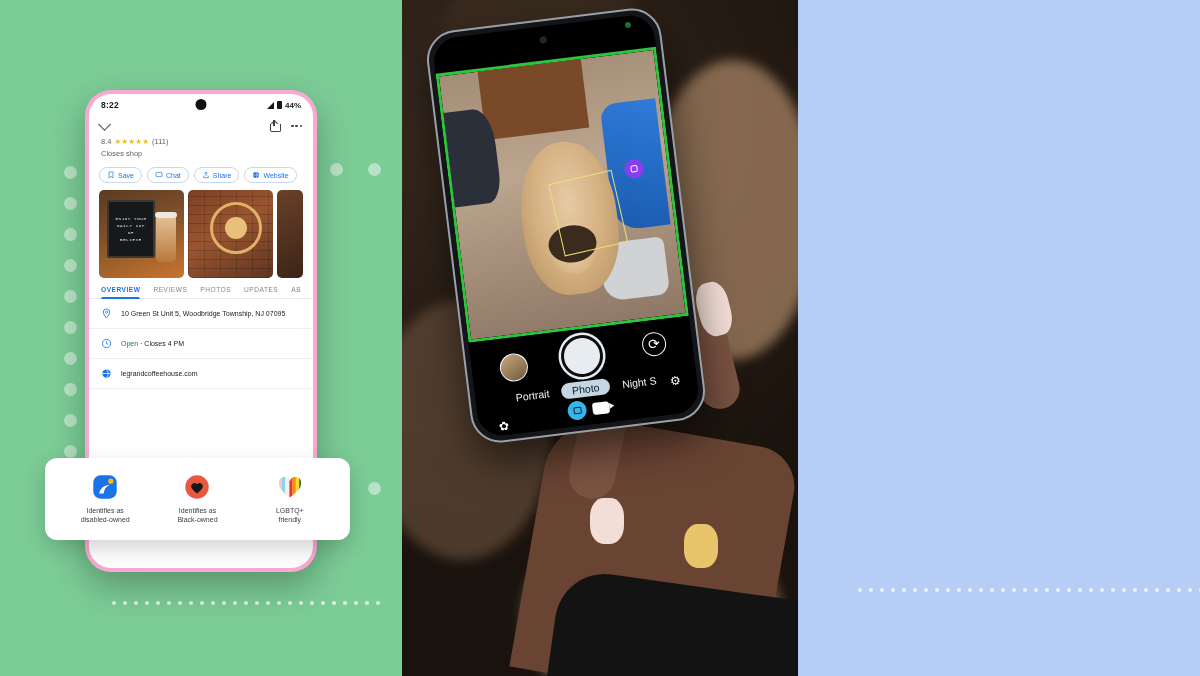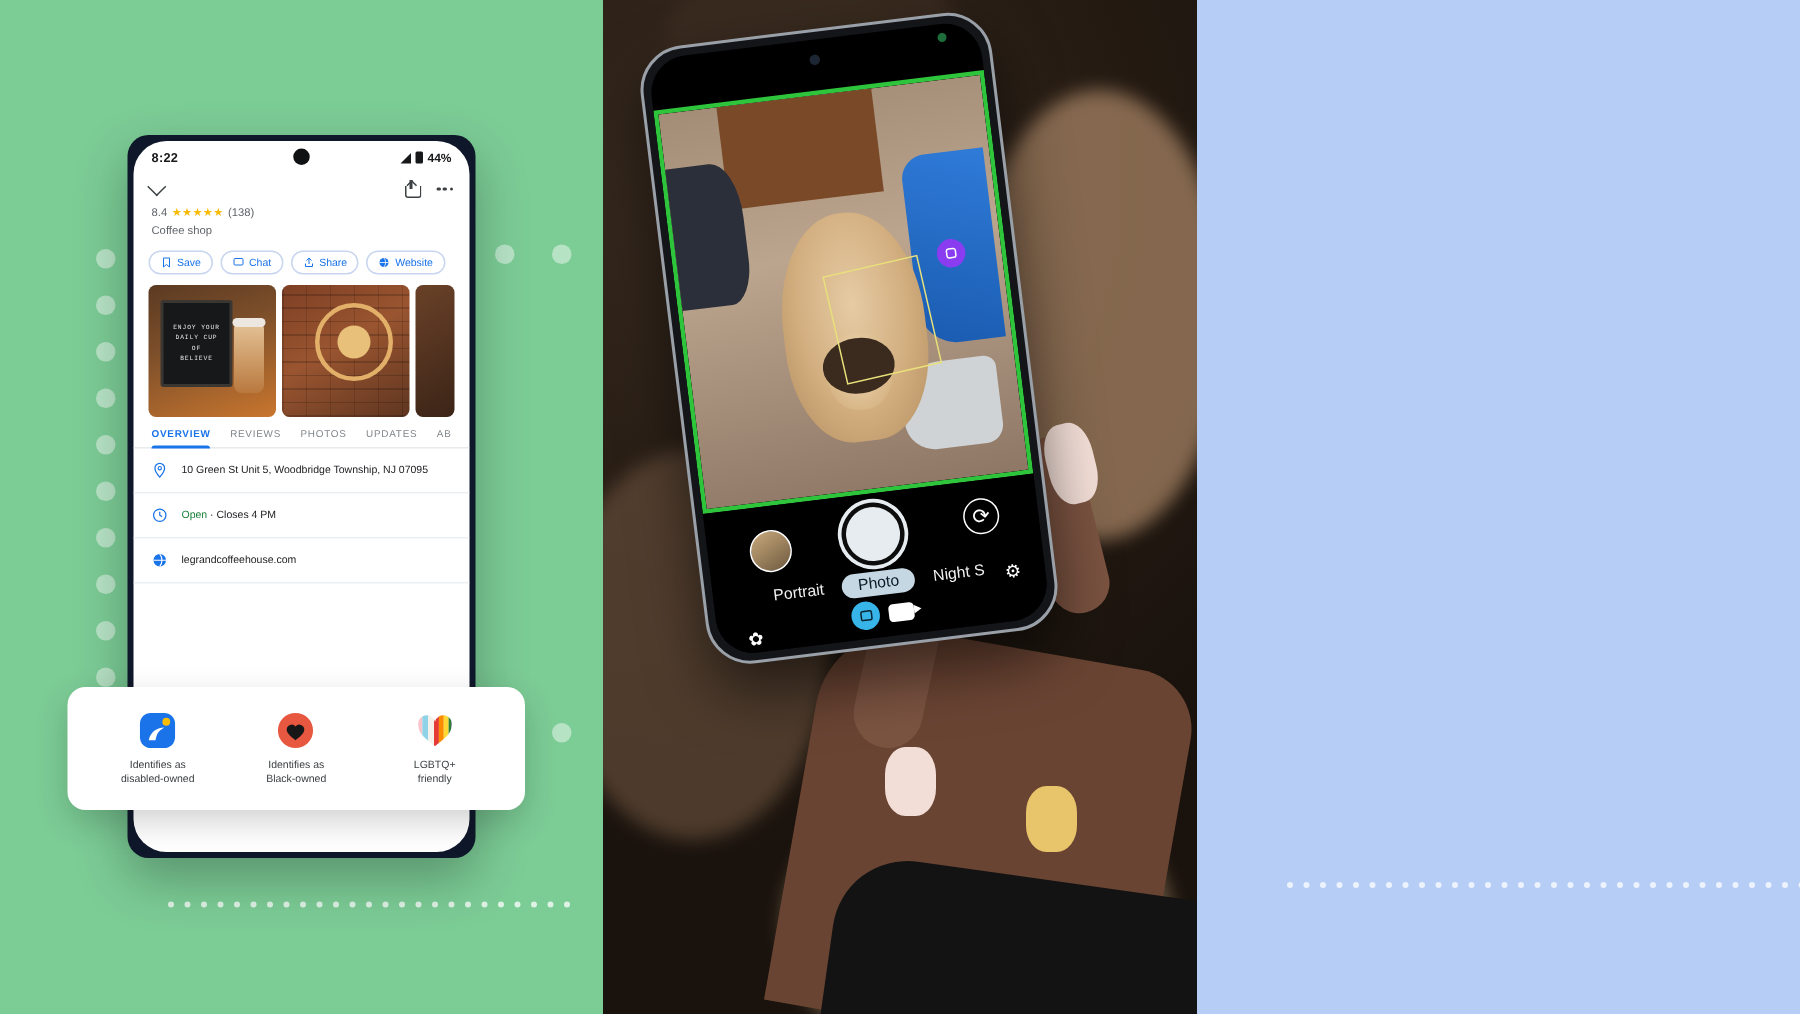--- a/index.html
+++ b/index.html
@@ -19,21 +19,21 @@
   
   .dot-col { position: absolute; display: flex; flex-direction: column; gap: 18px; }
   .dot-col .d { width: 13px; height: 13px; border-radius: 50%; background: rgba(255,255,255,.45); }
   .dot-row { position: absolute; display: flex; }
   .dot-row .d { width: 13px; height: 13px; border-radius: 50%; background: rgba(255,255,255,.45); margin-right: 25px; }
   .dot-line { position: absolute; display: flex; }
   .dot-line .d { width: 4px; height: 4px; border-radius: 50%; background: rgba(255,255,255,.75); margin-right: 7px; }
 
   
   .phone {
-    position: absolute; background: #0f172a; border-radius: 14px;
+    position: absolute; background: #f9a8d4; border-radius: 26px;
     box-shadow: 0 14px 34px rgba(0,0,0,.28);
     padding: 4px;
   }
   .screen { width: 100%; height: 100%; background: #fff; border-radius: 22px; overflow: hidden; position: relative; }
 
   
   #phone-maps { left: 85px; top: 90px; width: 232px; height: 482px; }
   #phone-maps .screen { display: flex; flex-direction: column; }
   .statusbar { height: 22px; display: flex; align-items: center; justify-content: space-between;
     padding: 0 12px; font-size: 8.5px; color: #17181a; position: relative; flex: none; }
@@ -252,23 +252,23 @@
                 <span></span>
                 <span></span>
                 <span></span>
               </div>
           </div>
         </div>
 
         <div class="rating-row">
           <span>8.4</span>
           <span class="stars">★★★★★</span>
-          <span>(138)</span>
-        </div>
-        <div class="biz-cat">Coffee shop</div>
+          <span>(111)</span>
+        </div>
+        <div class="biz-cat">Closes shop</div>
 
         <div class="action-row">
           <div class="chip">
             <svg viewBox="0 0 24 24">
                 <path d="M6 3h12v18l-6-5-6 5z" fill="none" stroke="#1a73e8" stroke-width="2"></path>
               </svg>
             <span>Save</span>
           </div>
           <div class="chip">
             <svg viewBox="0 0 24 24">

